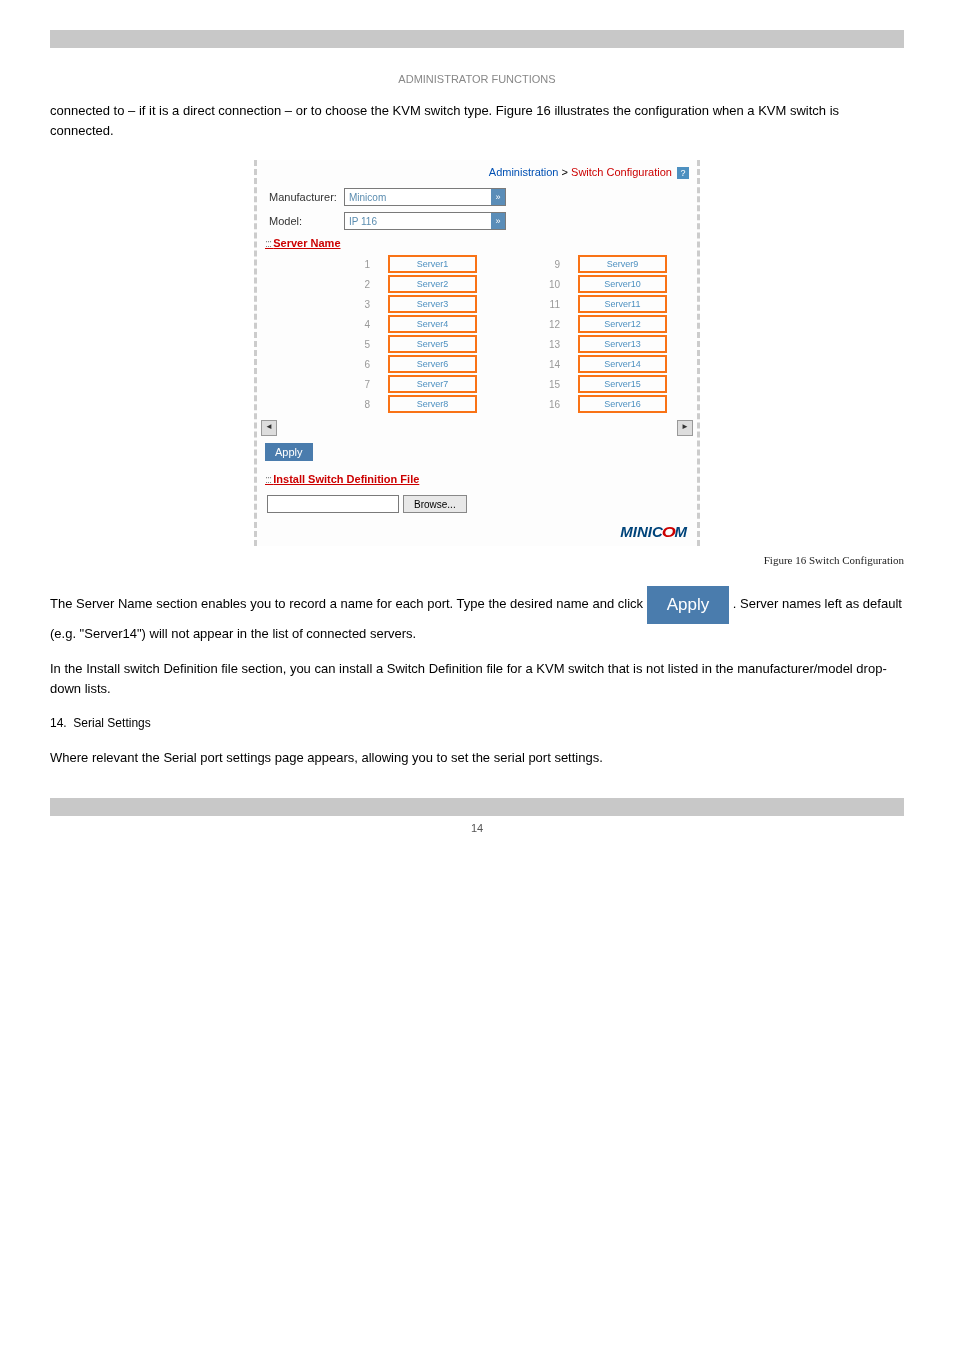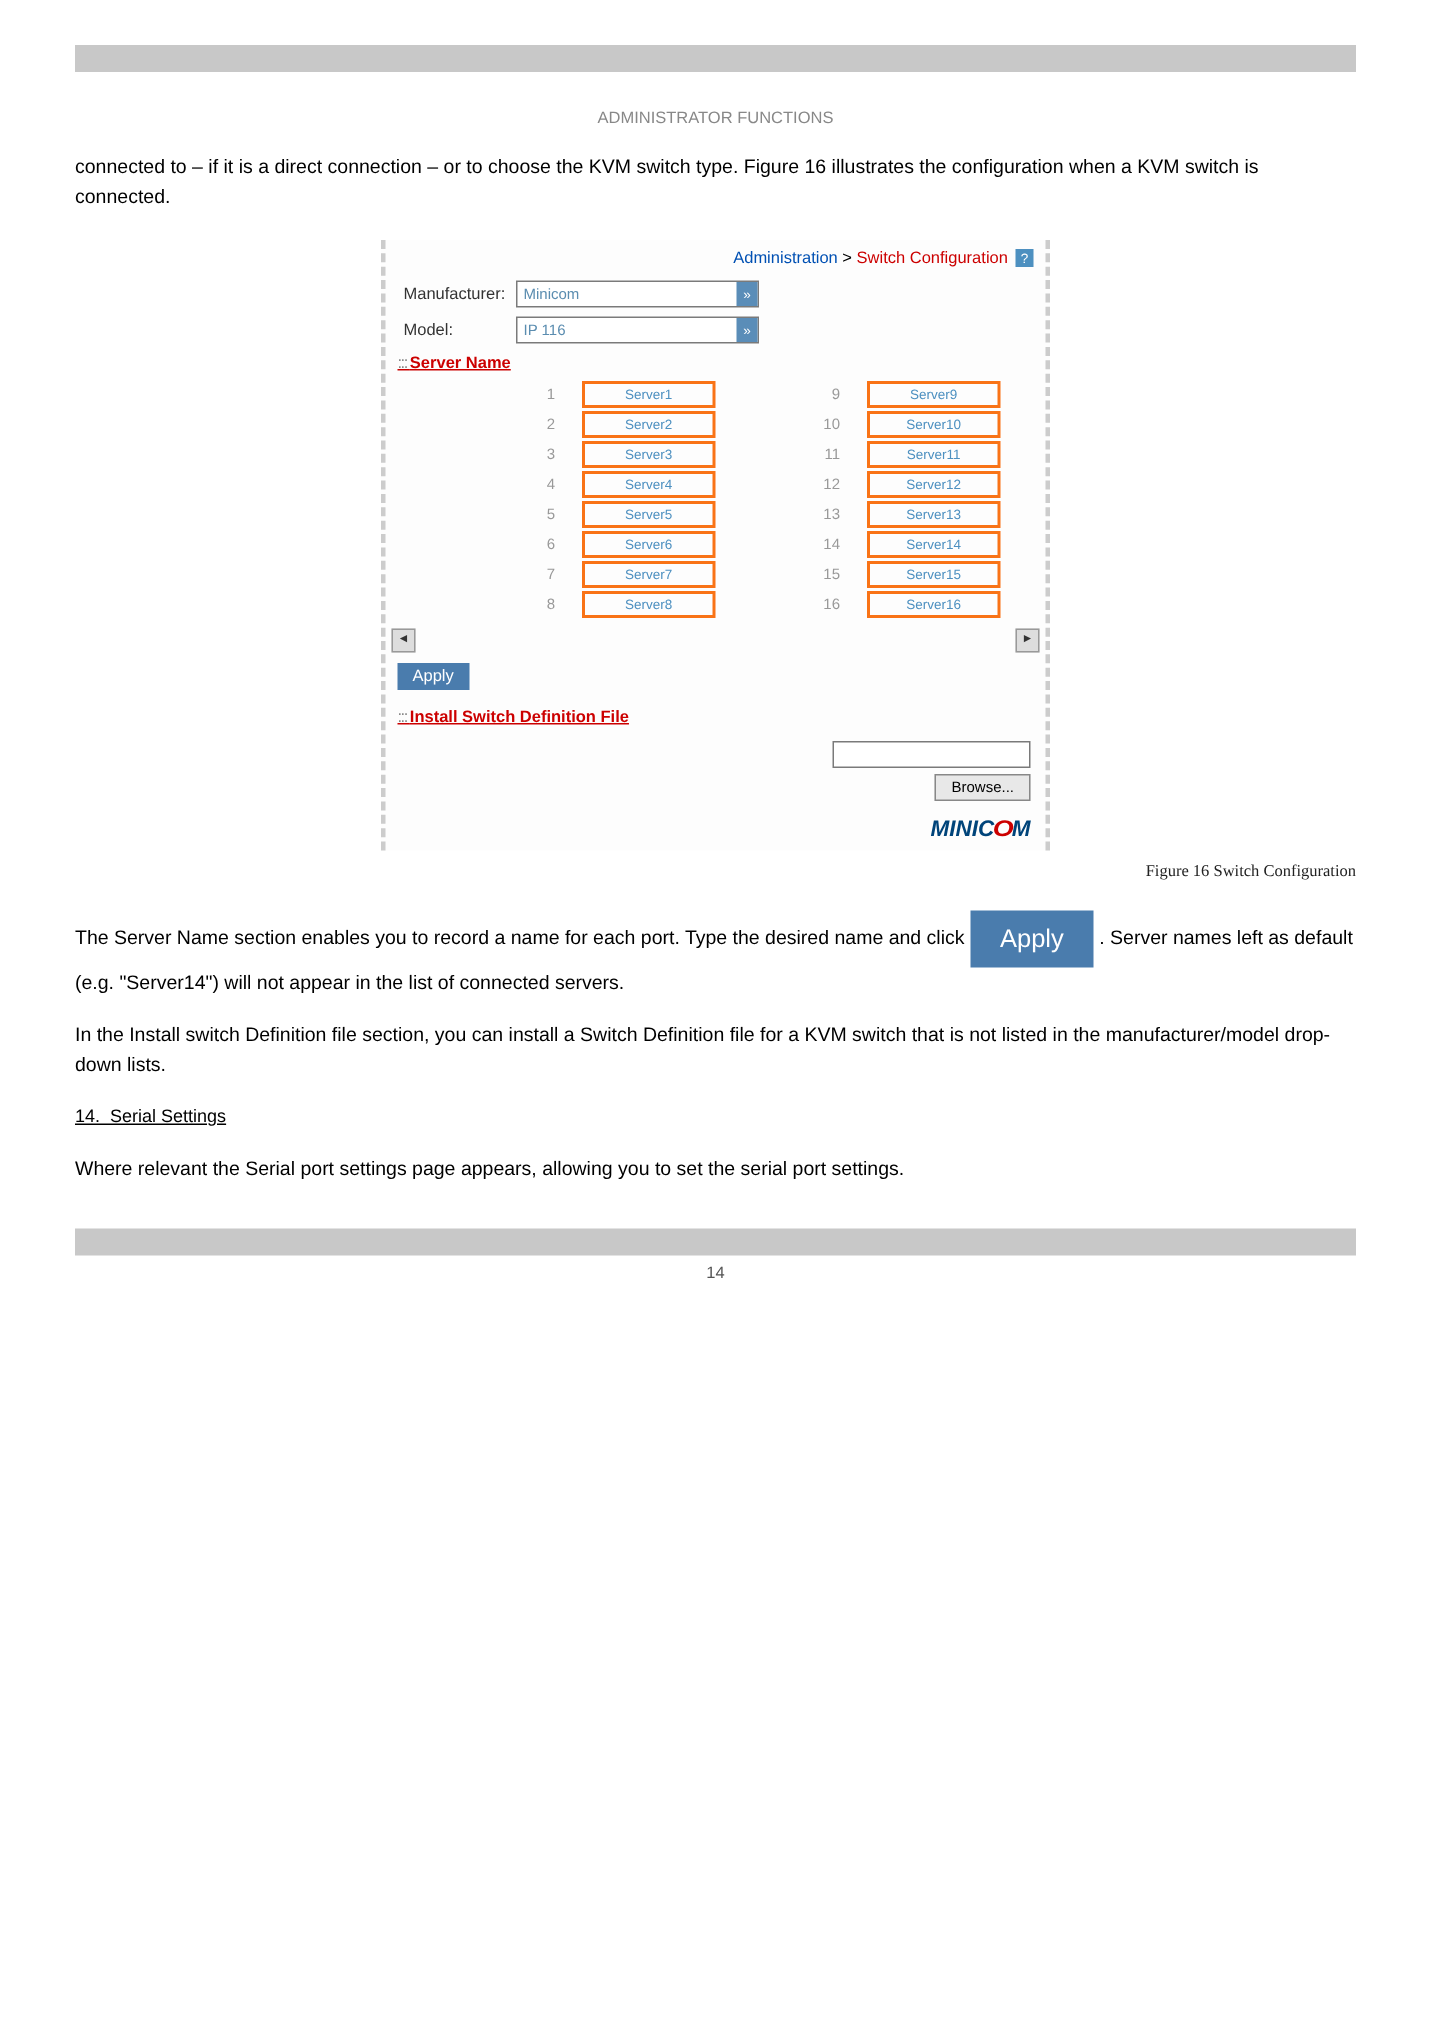--- a/index.html
+++ b/index.html
@@ -161,21 +161,20 @@
       color: #fff;
       padding: 3px 10px;
       font-size: 11px;
       margin: 4px 8px 8px 8px;
     }
     .browse-row {
       display: flex;
       align-items: flex-end;
       padding: 6px 10px;
       gap: 4px;
-      flex-direction: column;
     }
     .file-input {
       width: 130px;
       height: 16px;
       border: 1px solid #7a7a7a;
       background: #fff;
     }
     .browse-btn {
       height: 18px;
       padding: 0 10px;
@@ -209,21 +208,21 @@
       color: #fff;
       padding: 6px 20px;
       font-size: 17px;
       vertical-align: middle;
     }
     ol.inst {
       margin: 6px 0 0 36px;
       padding: 0;
     }
     ol.inst li { margin: 4px 0; }
-    .underline { text-decoration: underline; }
+    .underline { }
     .bottom-bar {
       height: 18px;
       background: #c8c8c8;
       margin-top: 30px;
     }
     .page-num {
       text-align: center;
       font-size: 11px;
       margin-top: 6px;
       color: #555;

